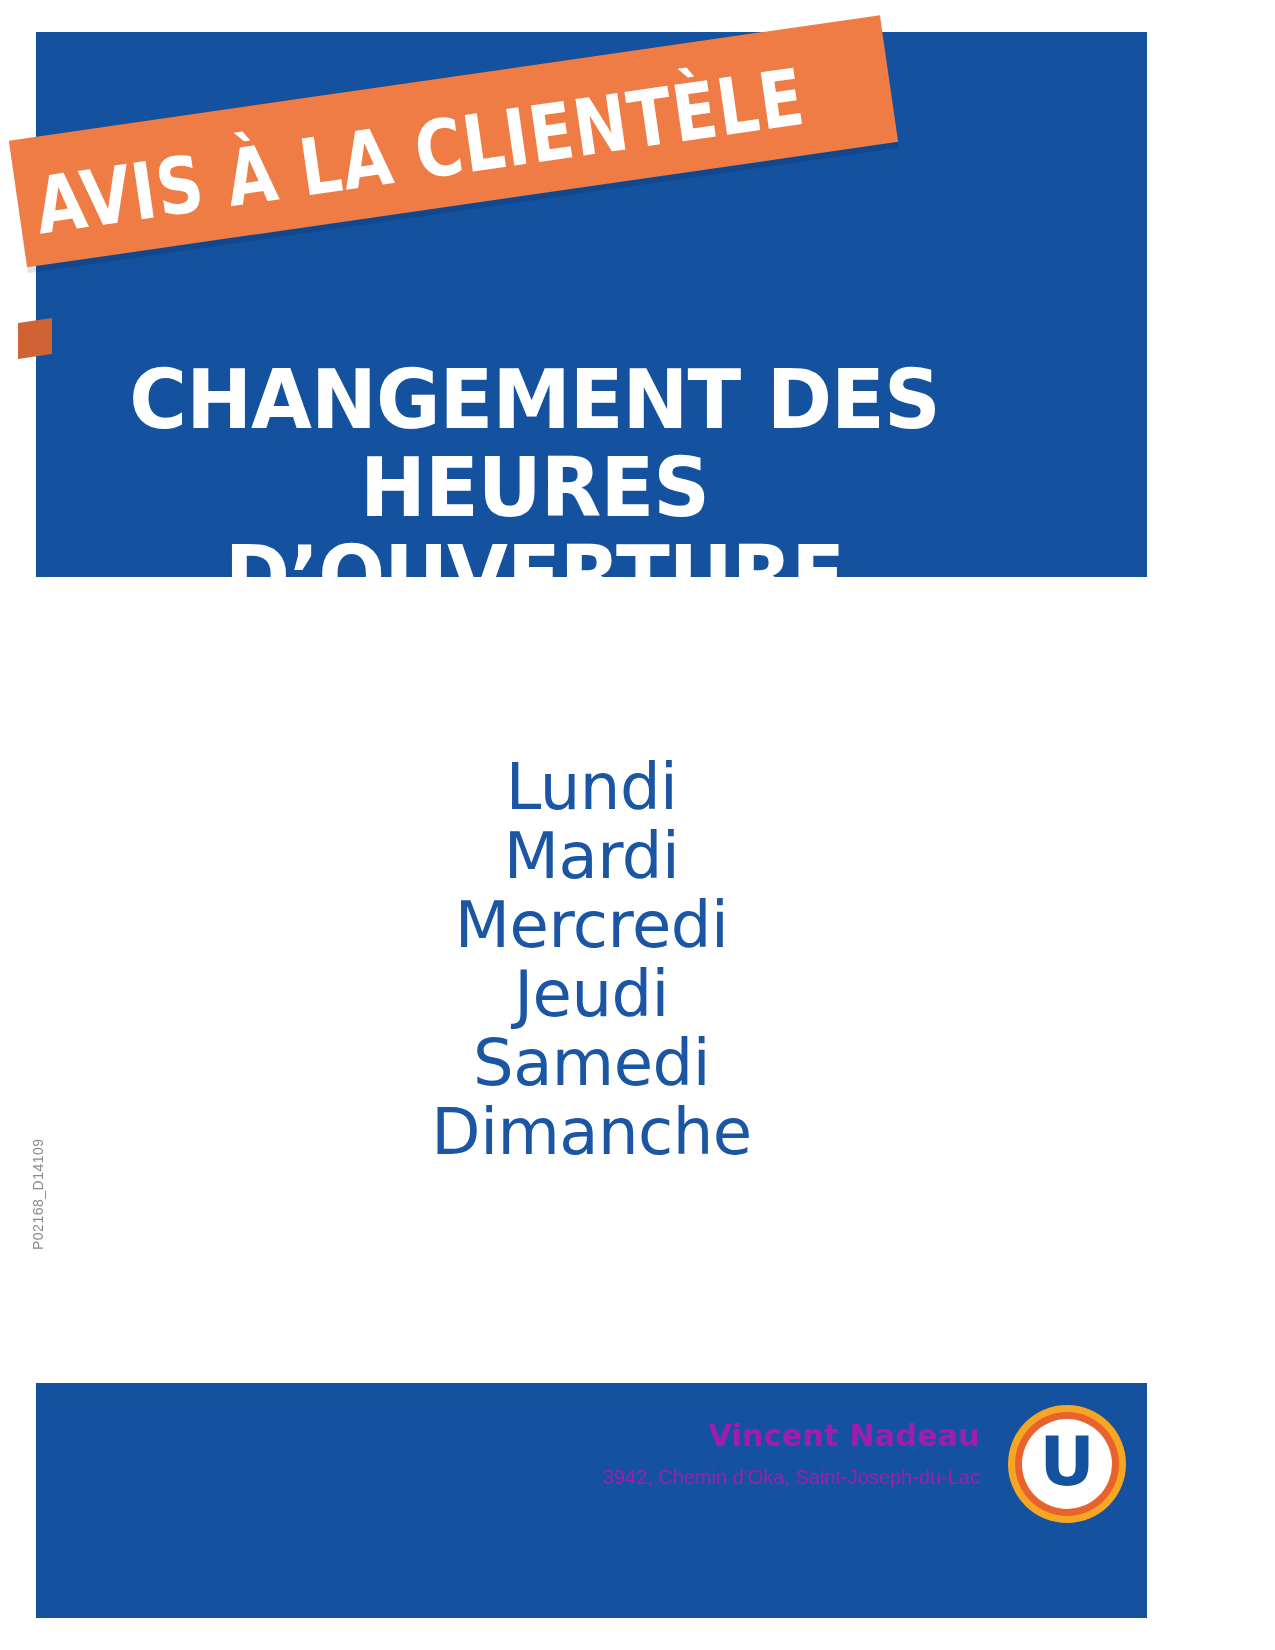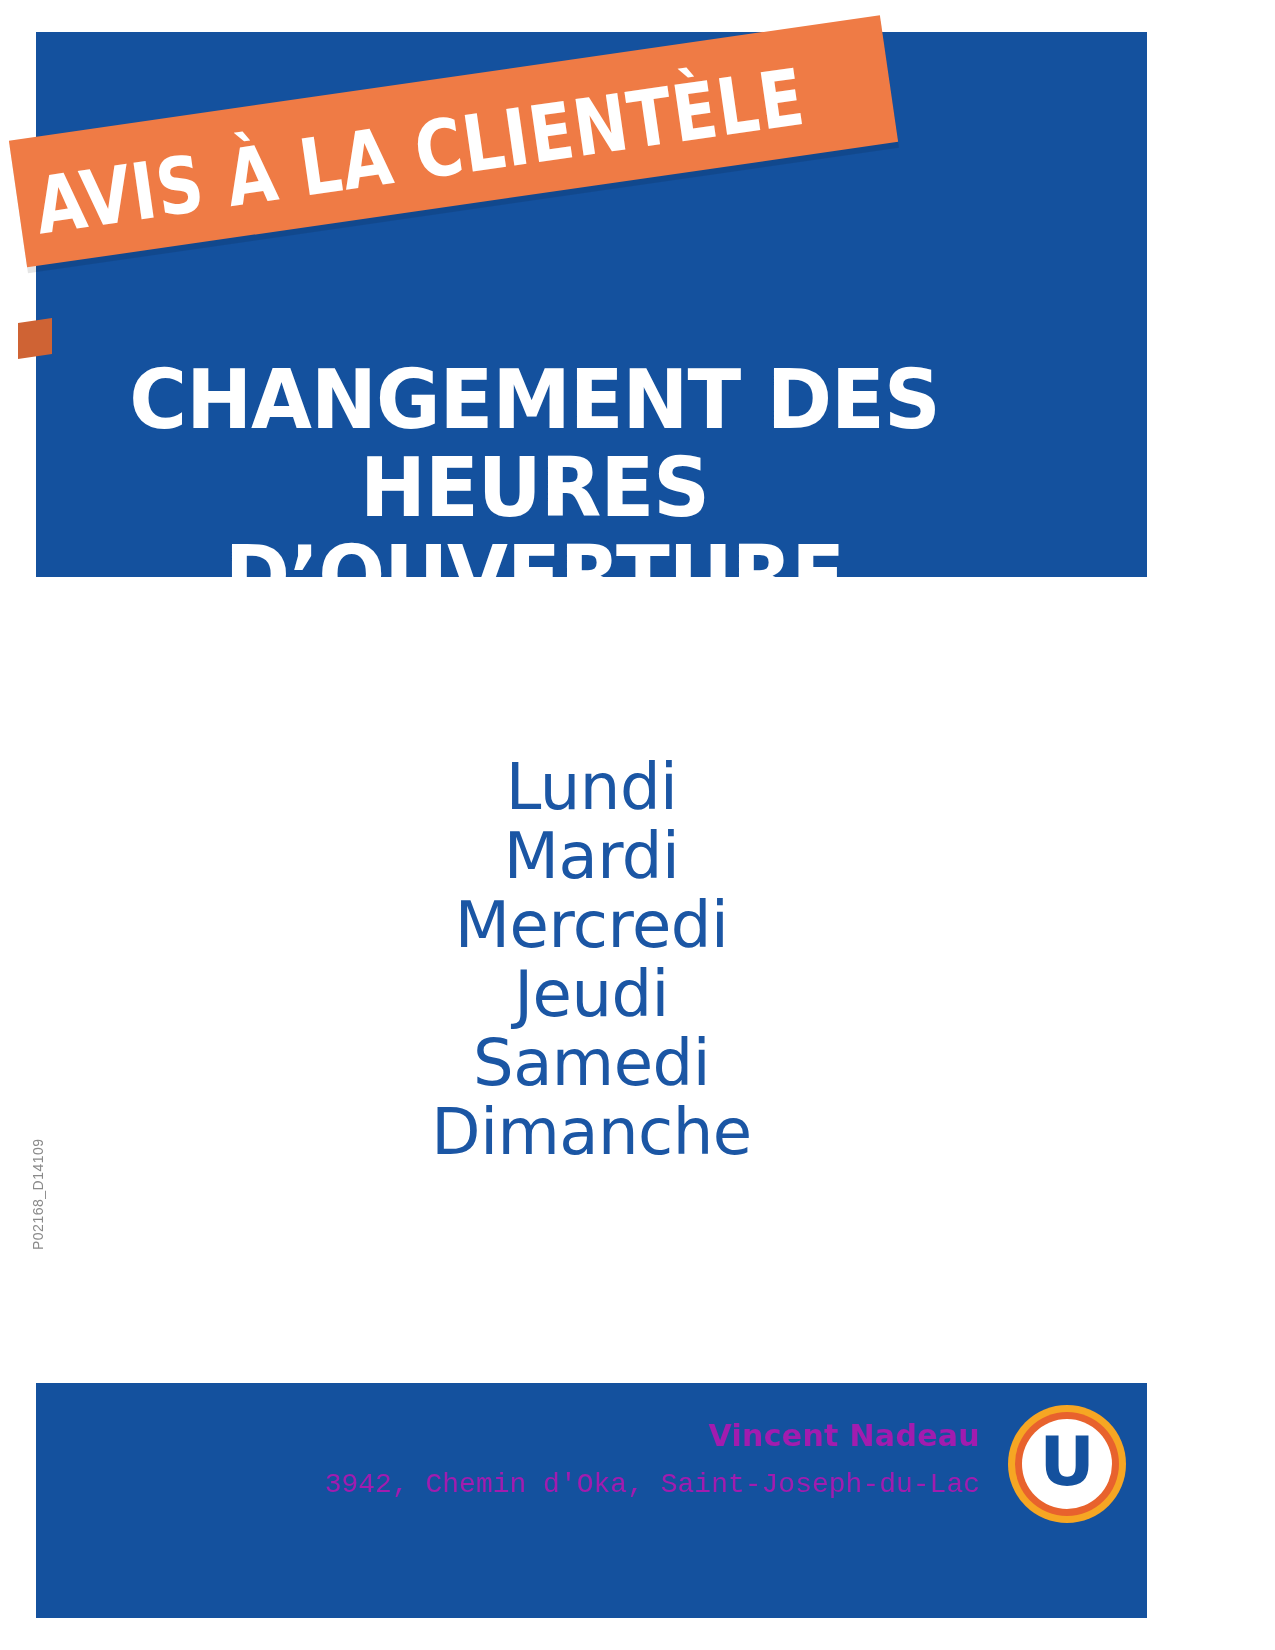--- a/index.html
+++ b/index.html
@@ -154,25 +154,24 @@
   .footer-name {
     display: block;
     font-family: "DejaVu Sans", sans-serif;
     font-weight: bold;
     font-size: 30px;
     line-height: 42px;
     letter-spacing: 0.3px;
   }
   .footer-addr {
     display: block;
-    font-family: Liberation Mono, monospace;
+    font-family: Liberation Sans, sans-serif;
     font-weight: normal;
-    font-size: 28px;
+    font-size: 20px;
     line-height: 40px;
-    margin-top: 8px;
   }
   .footer-phone {
     display: block;
     font-family: "DejaVu Sans", sans-serif;
     font-weight: normal;
     font-size: 28px;
     line-height: 40px;
   }
 
   

